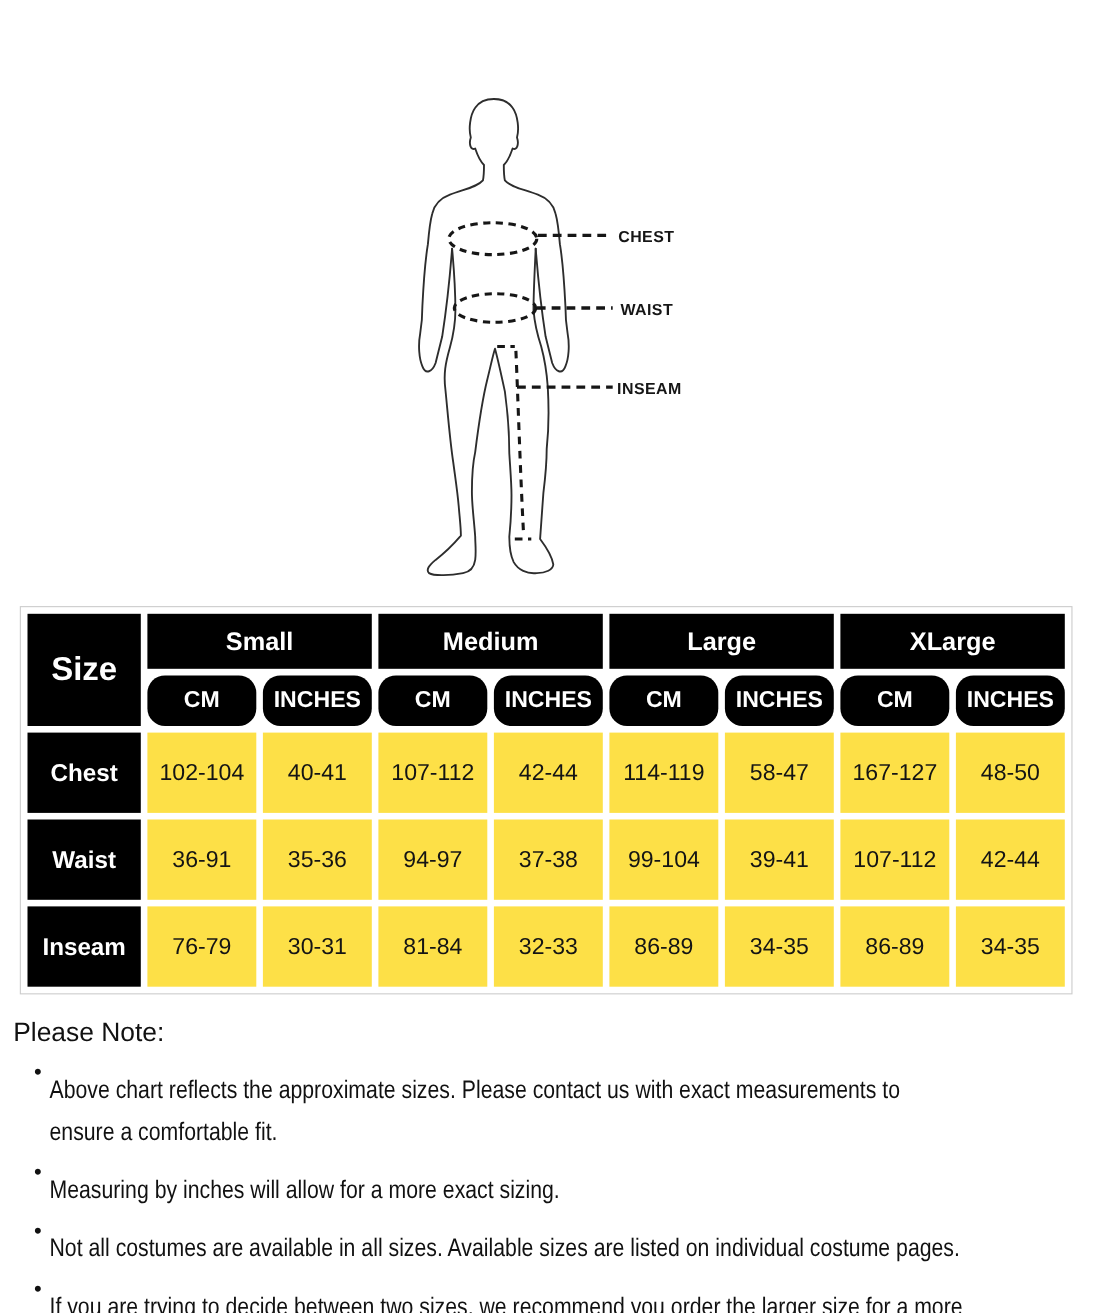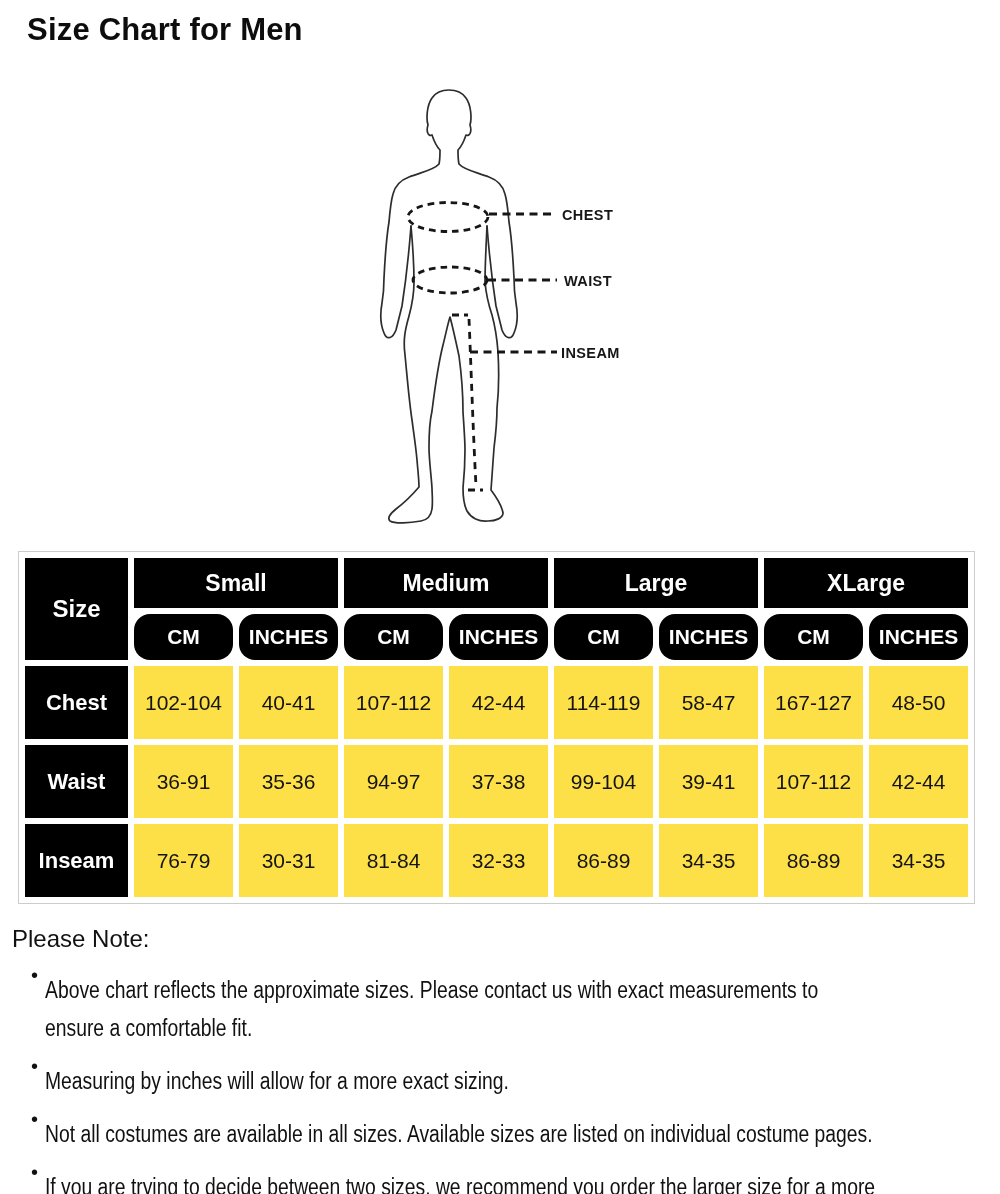--- a/index.html
+++ b/index.html
@@ -88,21 +88,21 @@
   table.size-chart td {
     text-align: center;
     vertical-align: middle;
     overflow: hidden;
   }
   .hdr {
     background: #000000;
     color: #ffffff;
     font-weight: 700;
   }
-  .corner-cell { font-size: 24px; }
+  .corner-cell { font-size: 30px; }
   .group-cell  { font-size: 23px; height: 50px; }
   .unit-cell   { font-size: 21px; height: 46px; border-radius: 16px; }
   .rowlab-cell { font-size: 22px; height: 73px; }
   .val-cell {
     background: #fde047;
     color: #141414;
     font-size: 21px;
     height: 73px;
   }
 
@@ -135,21 +135,20 @@
     white-space: nowrap;
     transform: scaleX(0.84);
     transform-origin: 0 0;
   }
 </style>
 </head>
 <body>
 
 <div class="page">
 
-  <h1 class="page-title">Size Chart for Men</h1>
 
   <div class="figure-wrap">
     <svg width="340" height="470" viewBox="330 80 340 470" xmlns="http://www.w3.org/2000/svg">
 
       <path class="outline" d="
         M 487 226
         C 489 252 492 280 496 306
         C 498 314 500 322 502 330
         C 505 338 511 341 514 333
         C 517 326 518 314 516 303

